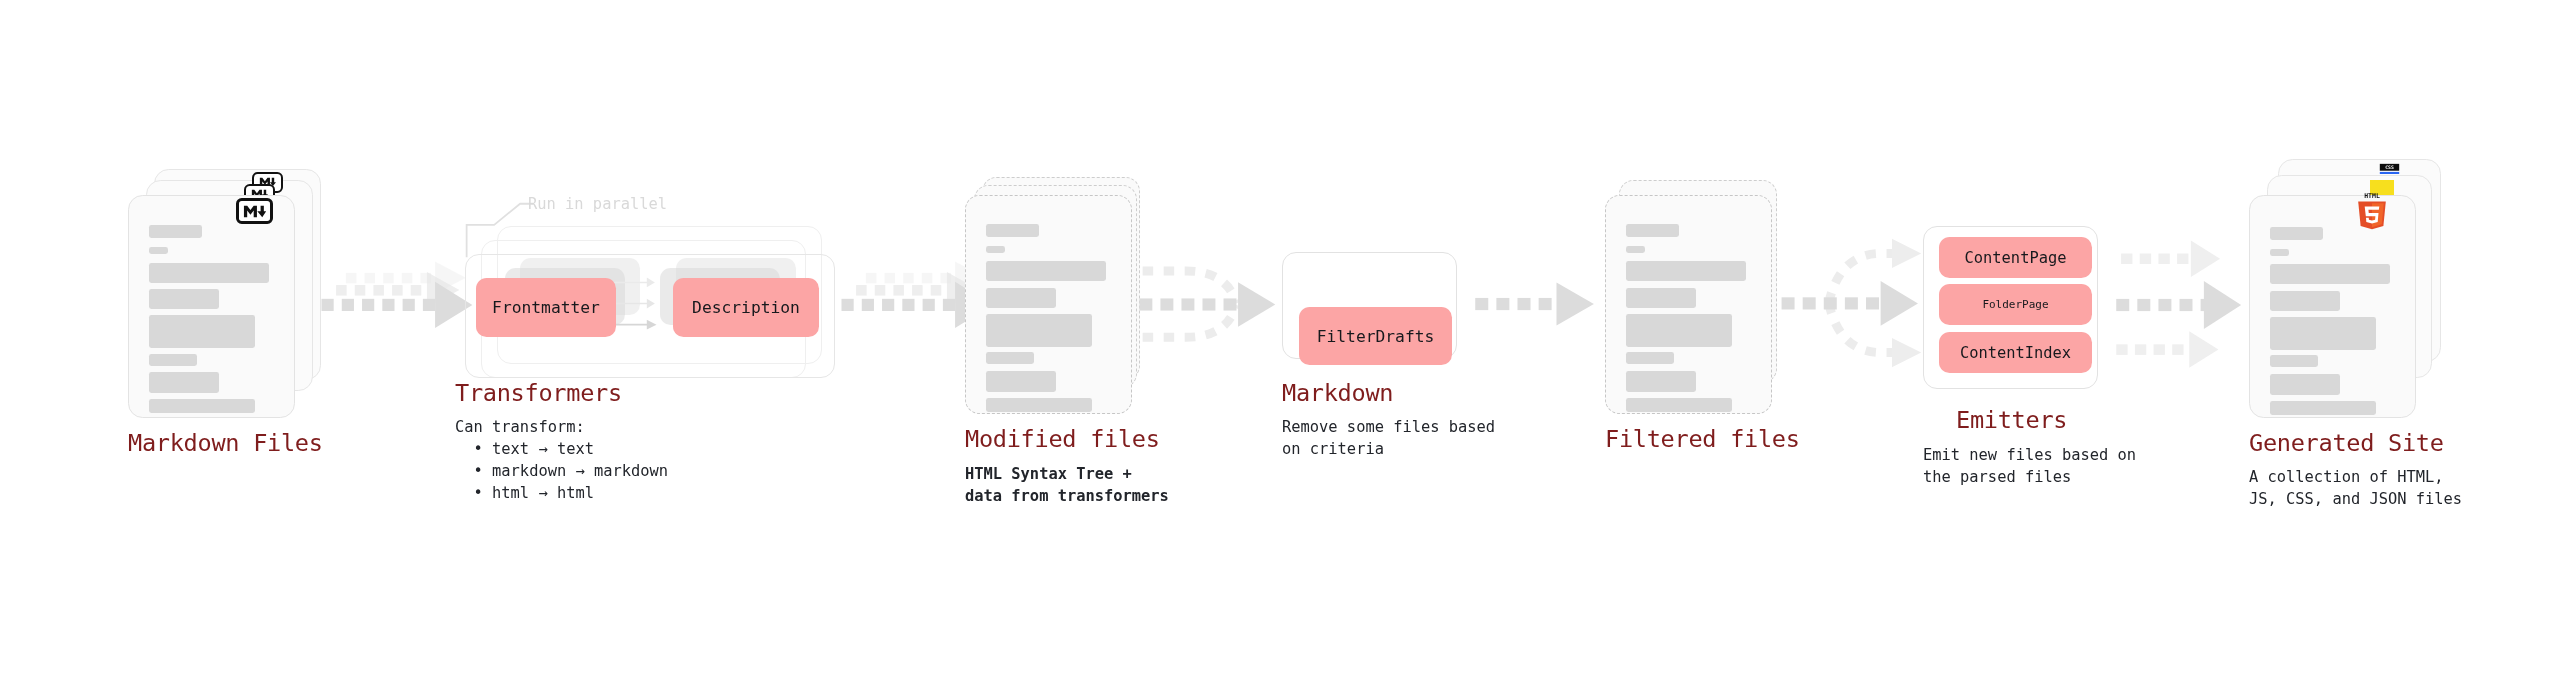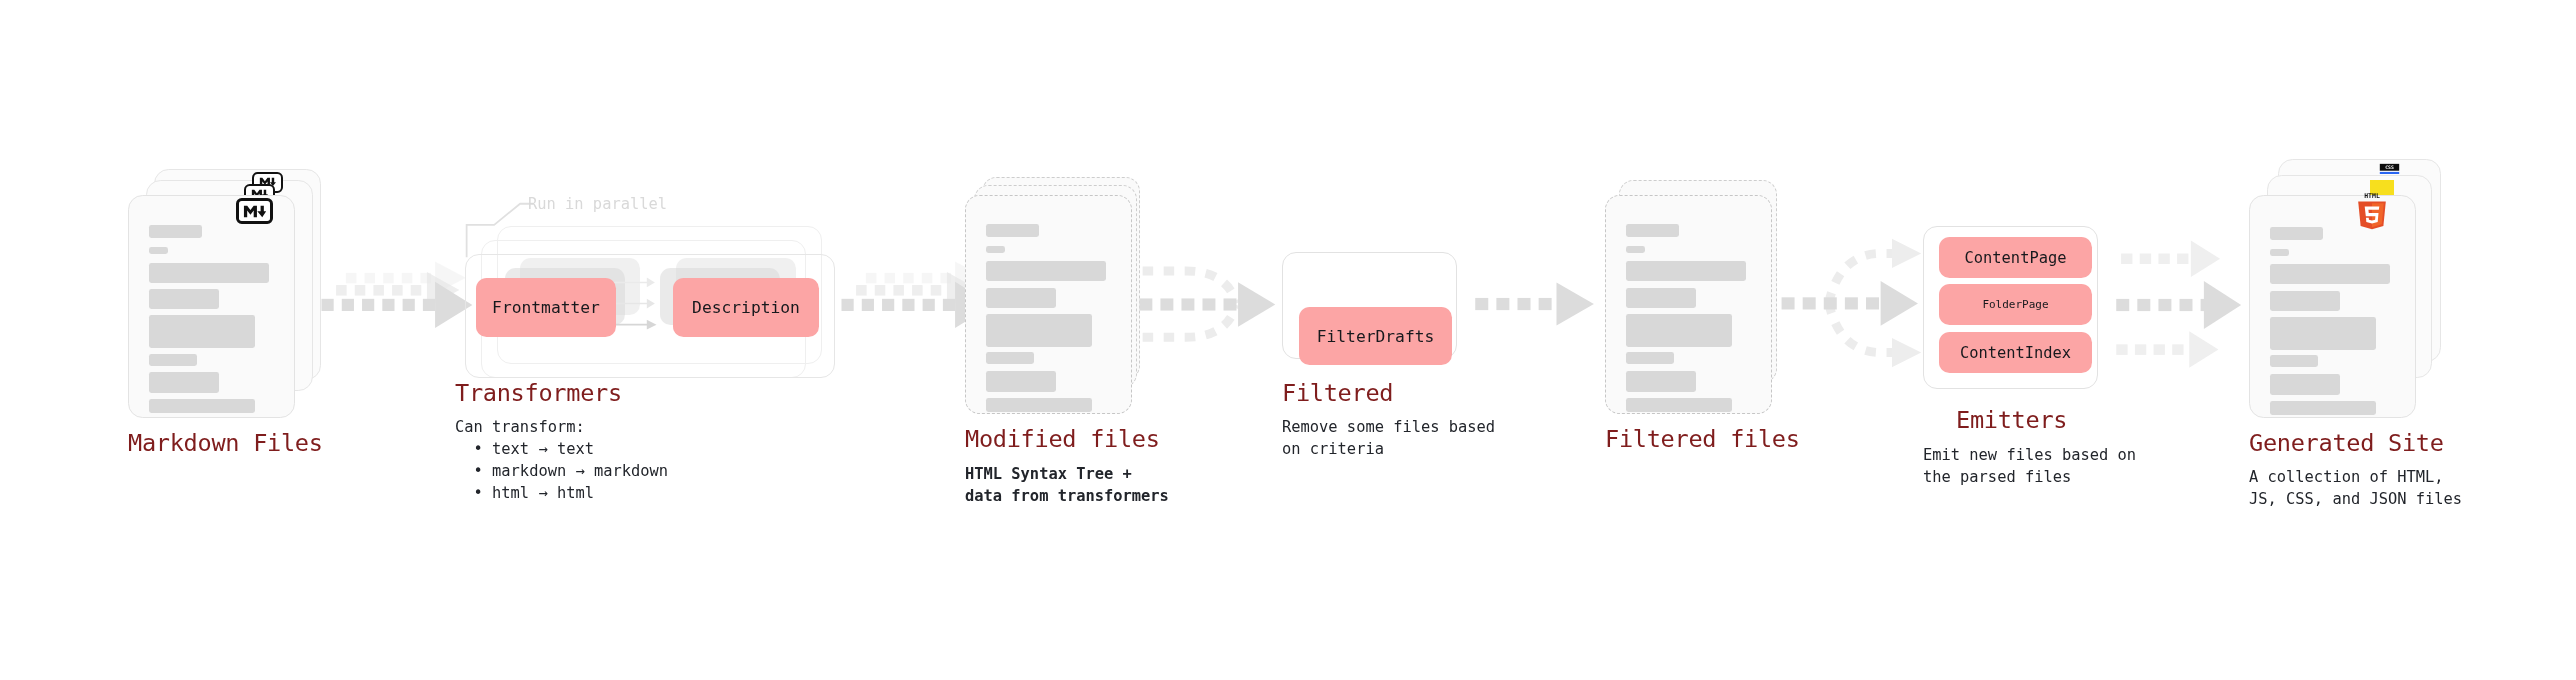--- a/index.html
+++ b/index.html
@@ -301,21 +301,21 @@
         <rect x="82" y="50" width="16" height="15"></rect>
       <rect x="108" y="50" width="16" height="15"></rect>
       <path d="M126 30 L172 57.5 L126 85 Z"></path>
     </g>
   </svg>
 
   <div class="col">
     <div class="pbox" style="left:1282px; top:252px; width:175px; height:107px;"></div>
     <div class="chip" style="left:1299px; top:279px; width:153px; height:58px;margin-top:28px;">FilterDrafts</div>
 
-    <div class="title" style="left:1282px; top:379px;">Filtered</div>
+    <div class="title" style="left:1282px; top:379px;">Markdown</div>
     <div class="subtitle" style="left:1282px; top:416px;">Remove some files based
 on criteria</div>
   </div>
 
   <svg class="ov" style="left:1472px; top:288px;" width="130" height="41" viewBox="0 0 160 50">
     <g fill="#dcdcdc">
       <rect x="4" y="12" width="16" height="15"></rect>
         <rect x="30" y="12" width="16" height="15"></rect>
       <rect x="56" y="12" width="16" height="15"></rect>
         <rect x="82" y="12" width="16" height="15"></rect>

